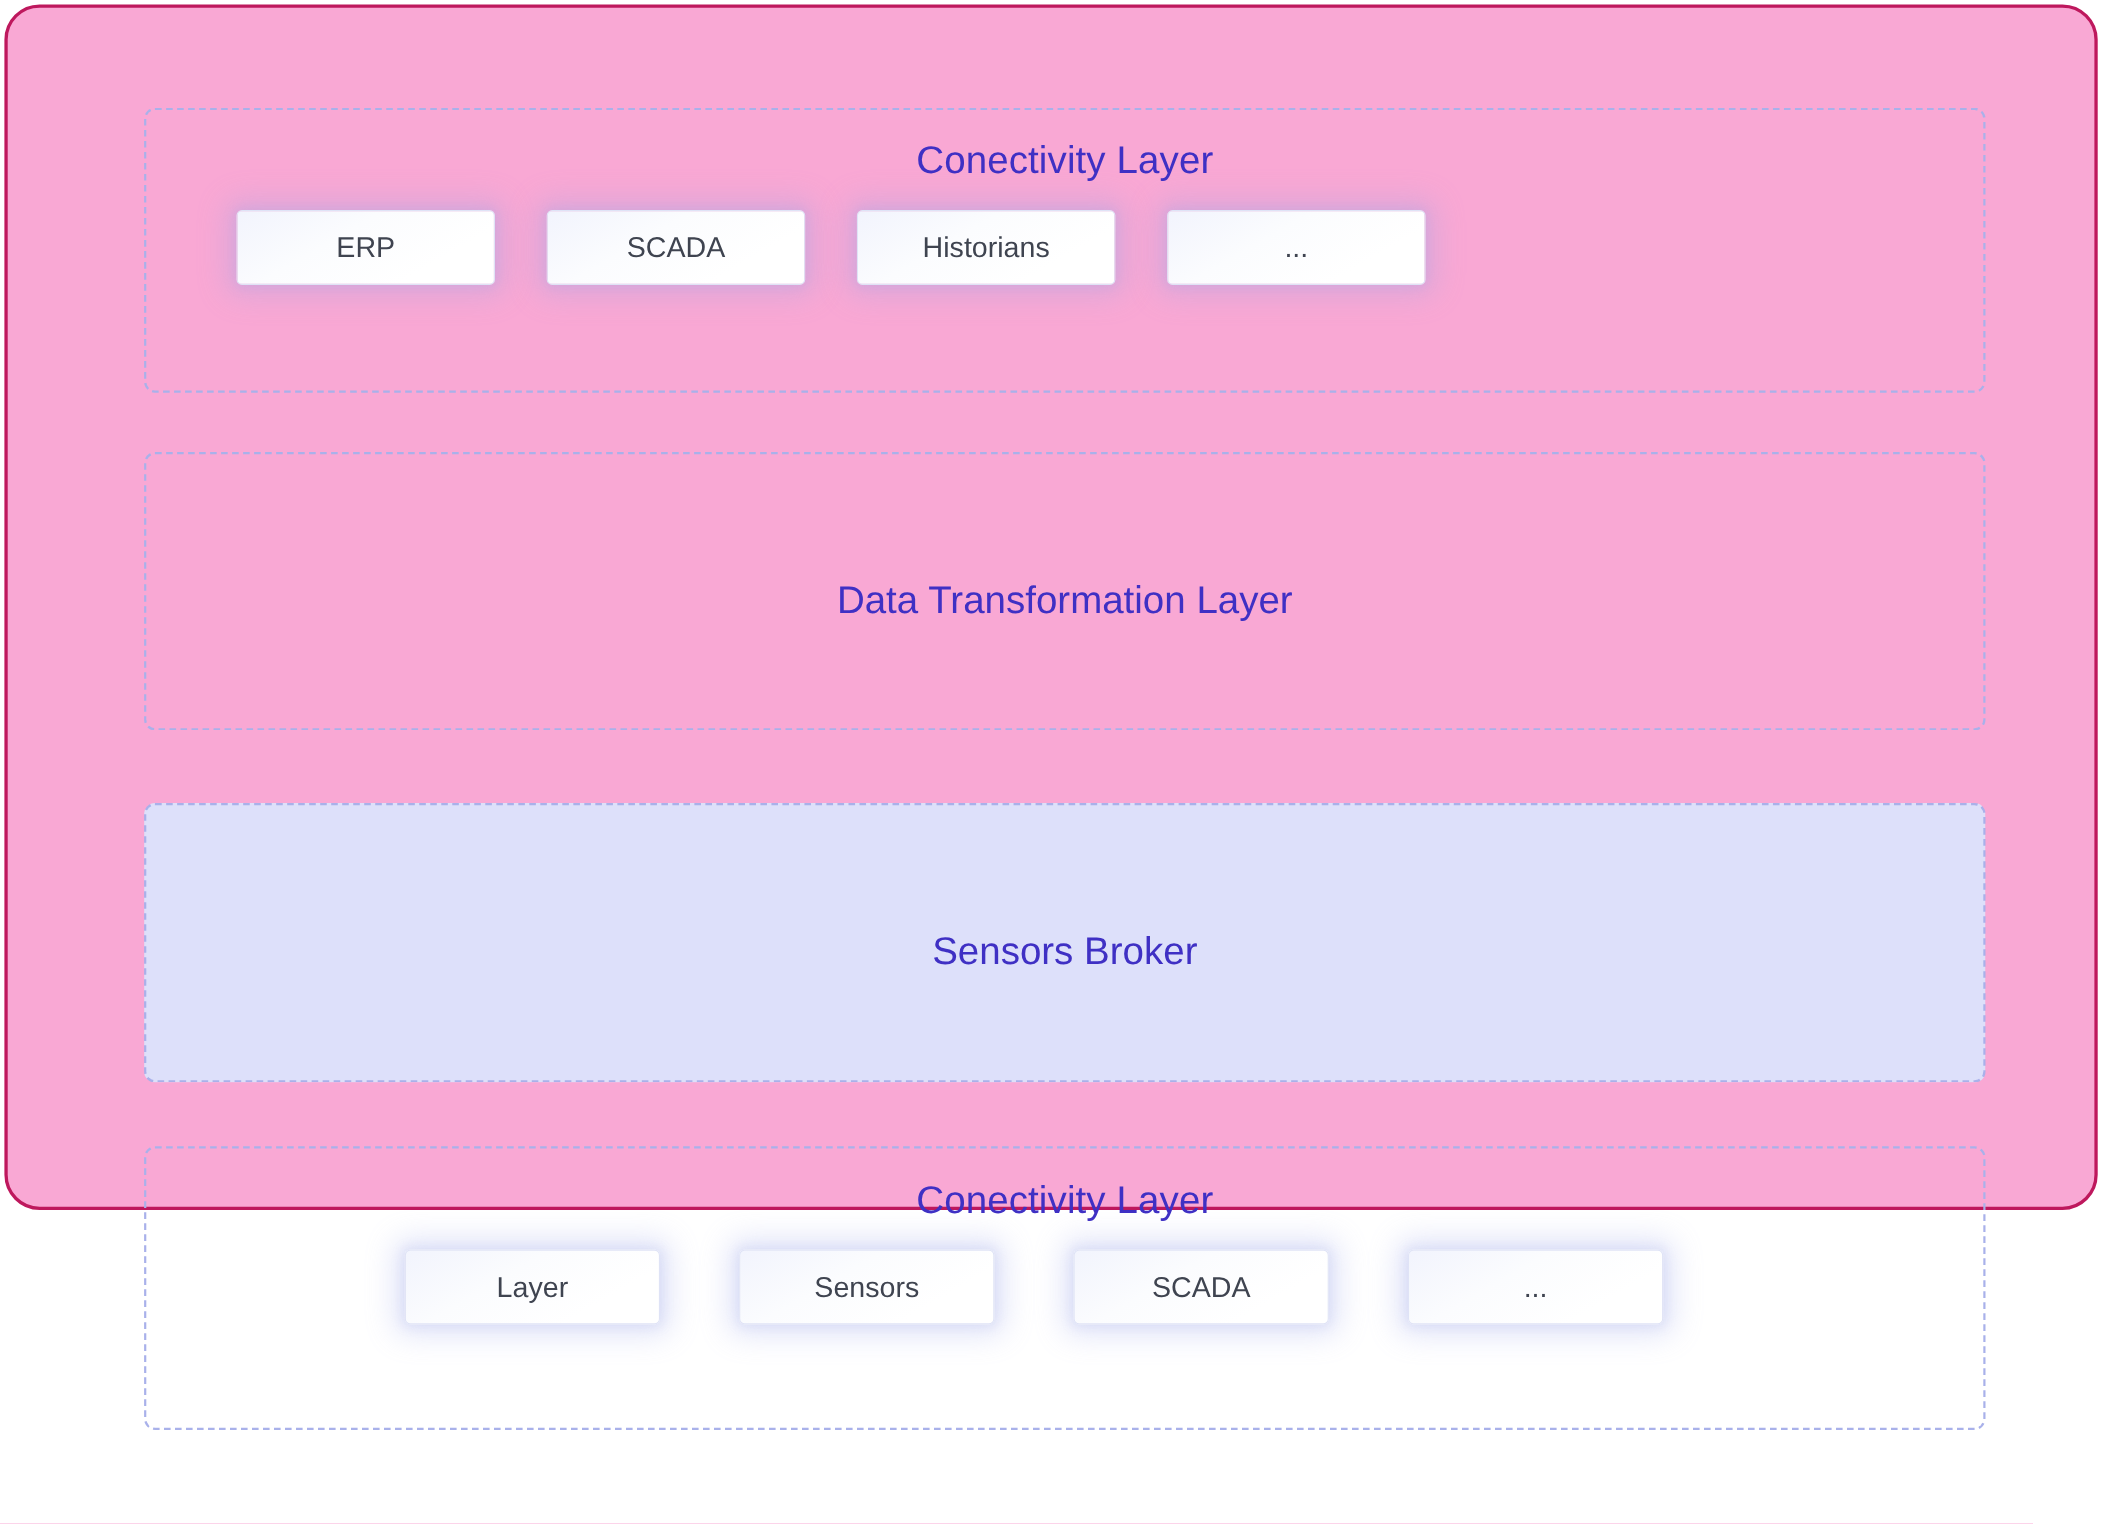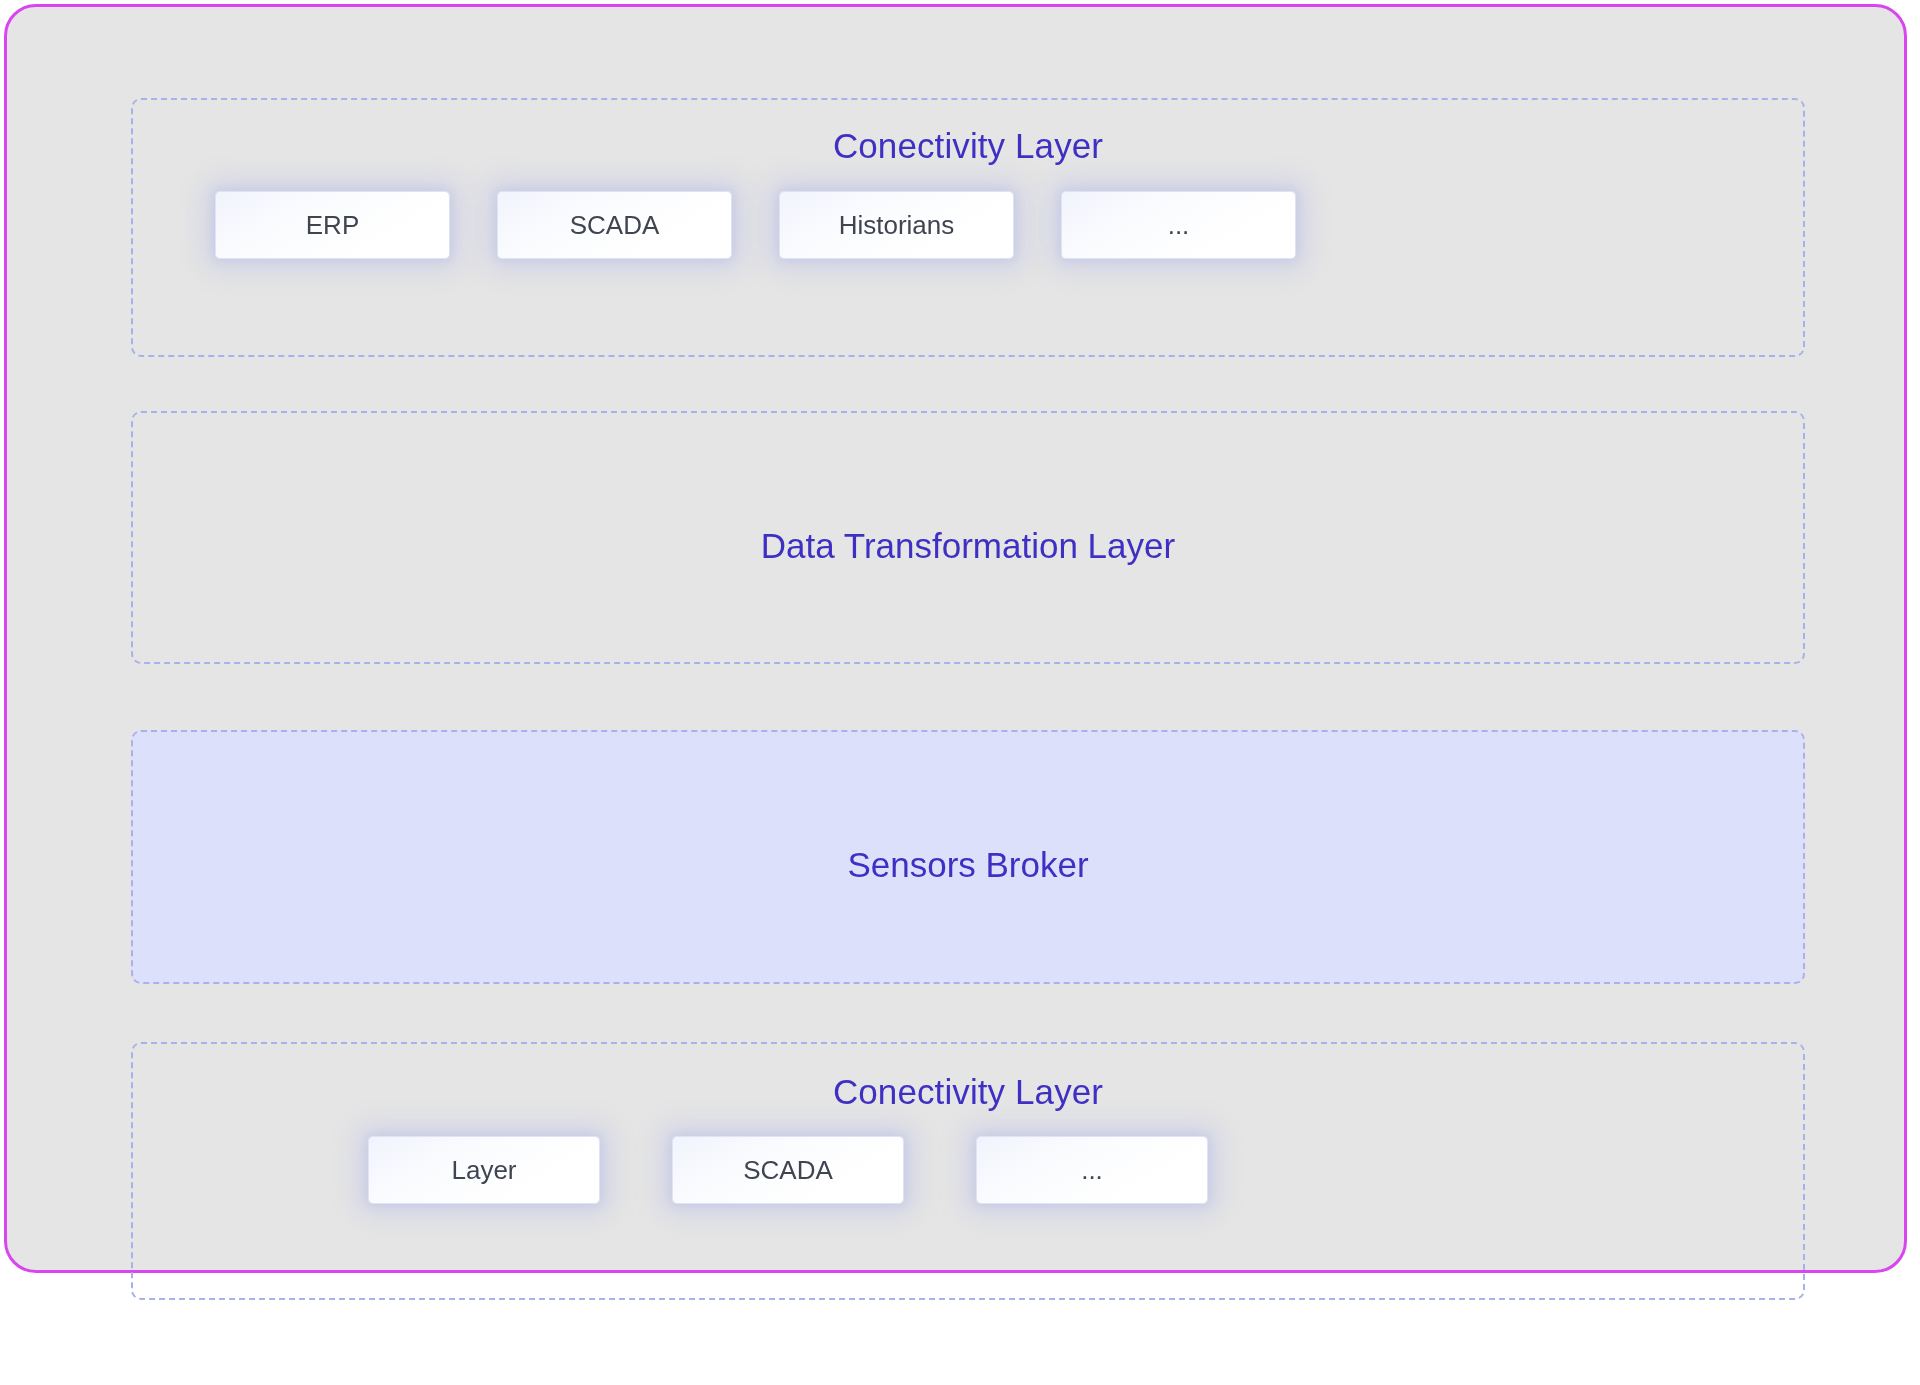--- a/index.html
+++ b/index.html
@@ -13,24 +13,24 @@
     font-family: "Liberation Sans", sans-serif;
     overflow: hidden;
   }
 
   
   #diagram-frame {
     position: absolute;
     left: 4px;
     top: 4px;
     width: 1903px;
-    height: 1269px;
+    height: 1096px;
     box-sizing: border-box;
-    background: #e5e5e5;
-    border: 3px solid #d946ef;
+    background: #f9a8d4;
+    border: 3px solid #be185d;
     border-radius: 32px;
   }
 
   
   .layer {
     position: absolute;
     left: 124px;
     width: 1674px;
     box-sizing: border-box;
     border: 2px dashed #a9b1ea;
@@ -184,20 +184,23 @@
   <div class="layer" id="layer-connectivity-bottom">
 
     <div class="layer-title">Conectivity Layer</div>
 
     <div class="node-row" id="bottom-node-row">
 
       <div class="node">
         <span class="node-label">Layer</span>
       </div>
 
+      <div class="node">
+        <span class="node-label">Sensors</span>
+      </div>
 
       <div class="node">
         <span class="node-label">SCADA</span>
       </div>
 
       <div class="node">
         <span class="node-label">...</span>
       </div>
 
     </div>

